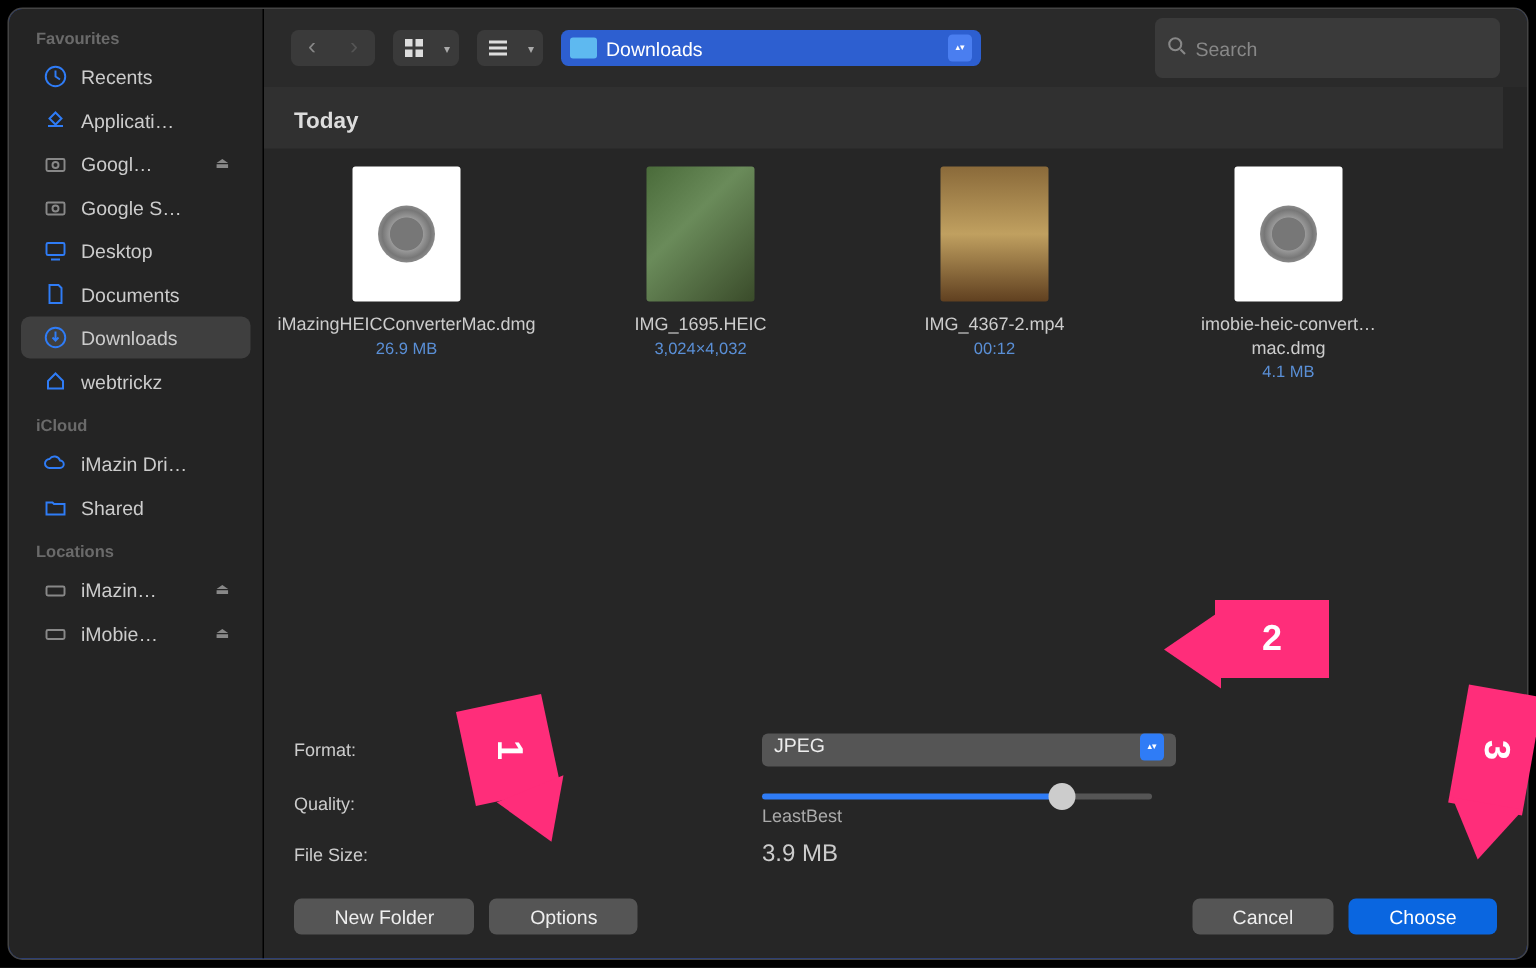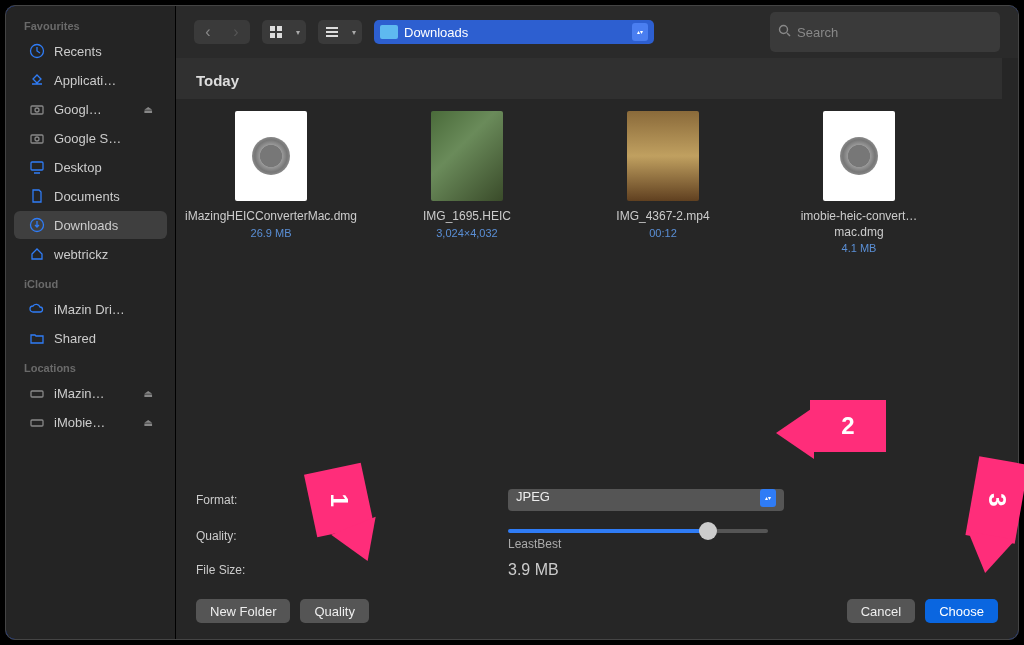--- a/index.html
+++ b/index.html
@@ -45,21 +45,21 @@
     .options-row { display: flex; align-items: center; margin-bottom: 10px; }
     .options-label { color: #ccc; font-size: 12px; width: 300px; margin-right: 12px; }
     .select-box { width: 276px; height: 22px; background: #555; border-radius: 4px; display: flex; padding: 0 8px; color: #eee; font-size: 13px; position: relative; }
     .select-box .chevrons { margin-left: auto; background: #2f7cf6; width: 16px; height: 18px; border-radius: 3px; display: flex; flex-direction: column; align-items: center; justify-content: center; font-size: 6px; line-height: 6px; color: #fff; }
     .slider-track { width: 260px; height: 4px; background: linear-gradient(to right, #2f7cf6 0%, #2f7cf6 77%, #555 77%, #555 100%); border-radius: 2px; position: relative; margin: 8px 0; }
     .slider-thumb { position: absolute; left: 77%; top: 50%; transform: translate(-50%, -50%); width: 18px; height: 18px; background: #ccc; border-radius: 50%; }
     .slider-labels { display: flex; justify-content: flex-start; width: 260px; color: #aaa; font-size: 12px; margin-top: -4px; }
     .filesize-val { color: #ccc; font-size: 16px; }
 
     .button-row { display: flex; gap: 10px; align-items: center; margin-top: 20px; }
-    .btn { height: 24px; padding: 0 14px; background: #555; color: #eee; border-radius: 5px; font-size: 13px; display: inline-flex; align-items: center; justify-content: center; }
+    .btn { height: 24px; padding: 0 27px; background: #555; color: #eee; border-radius: 5px; font-size: 13px; display: inline-flex; align-items: center; justify-content: center; }
     .btn.primary { background: #0a66e0; color: #fff; }
 
     
     .arrow-annot { position: absolute; pointer-events: none; }
     .arrow-shape { position: relative; }
     .arrow-body { width: 60px; height: 50px; background: #ff2d7a; position: relative; display: flex; align-items: center; justify-content: center; color: #fff; font-weight: bold; font-size: 22px; }
     .arrow-tip { width: 0; height: 0; position: absolute; }
     .arrow-annot.a1 { left: 310px; top: 468px; transform: rotate(-12deg); }
     .arrow-annot.a1 .arrow-body { width: 58px; height: 64px; }
     .arrow-annot.a1 .arrow-tip { left: 17px; top: 60px; border-left: 24px solid transparent; border-right: 24px solid transparent; border-top: 38px solid #ff2d7a; transform: rotate(-10deg); }
@@ -278,21 +278,21 @@
           </div>
         </div>
       </div>
       <div class="options-row">
         <div class="options-label">File Size:</div>
         <div class="filesize-val">3.9 MB</div>
       </div>
 
       <div class="button-row">
         <div class="btn">New Folder</div>
-        <div class="btn">Quality</div>
+        <div class="btn">Options</div>
         <div style="flex:1"></div>
         <div class="btn">Cancel</div>
         <div class="btn primary">Choose</div>
       </div>
     </div>
   </div>
 </div>
 
 <div class="arrow-annot a1">
   <div class="arrow-shape">

